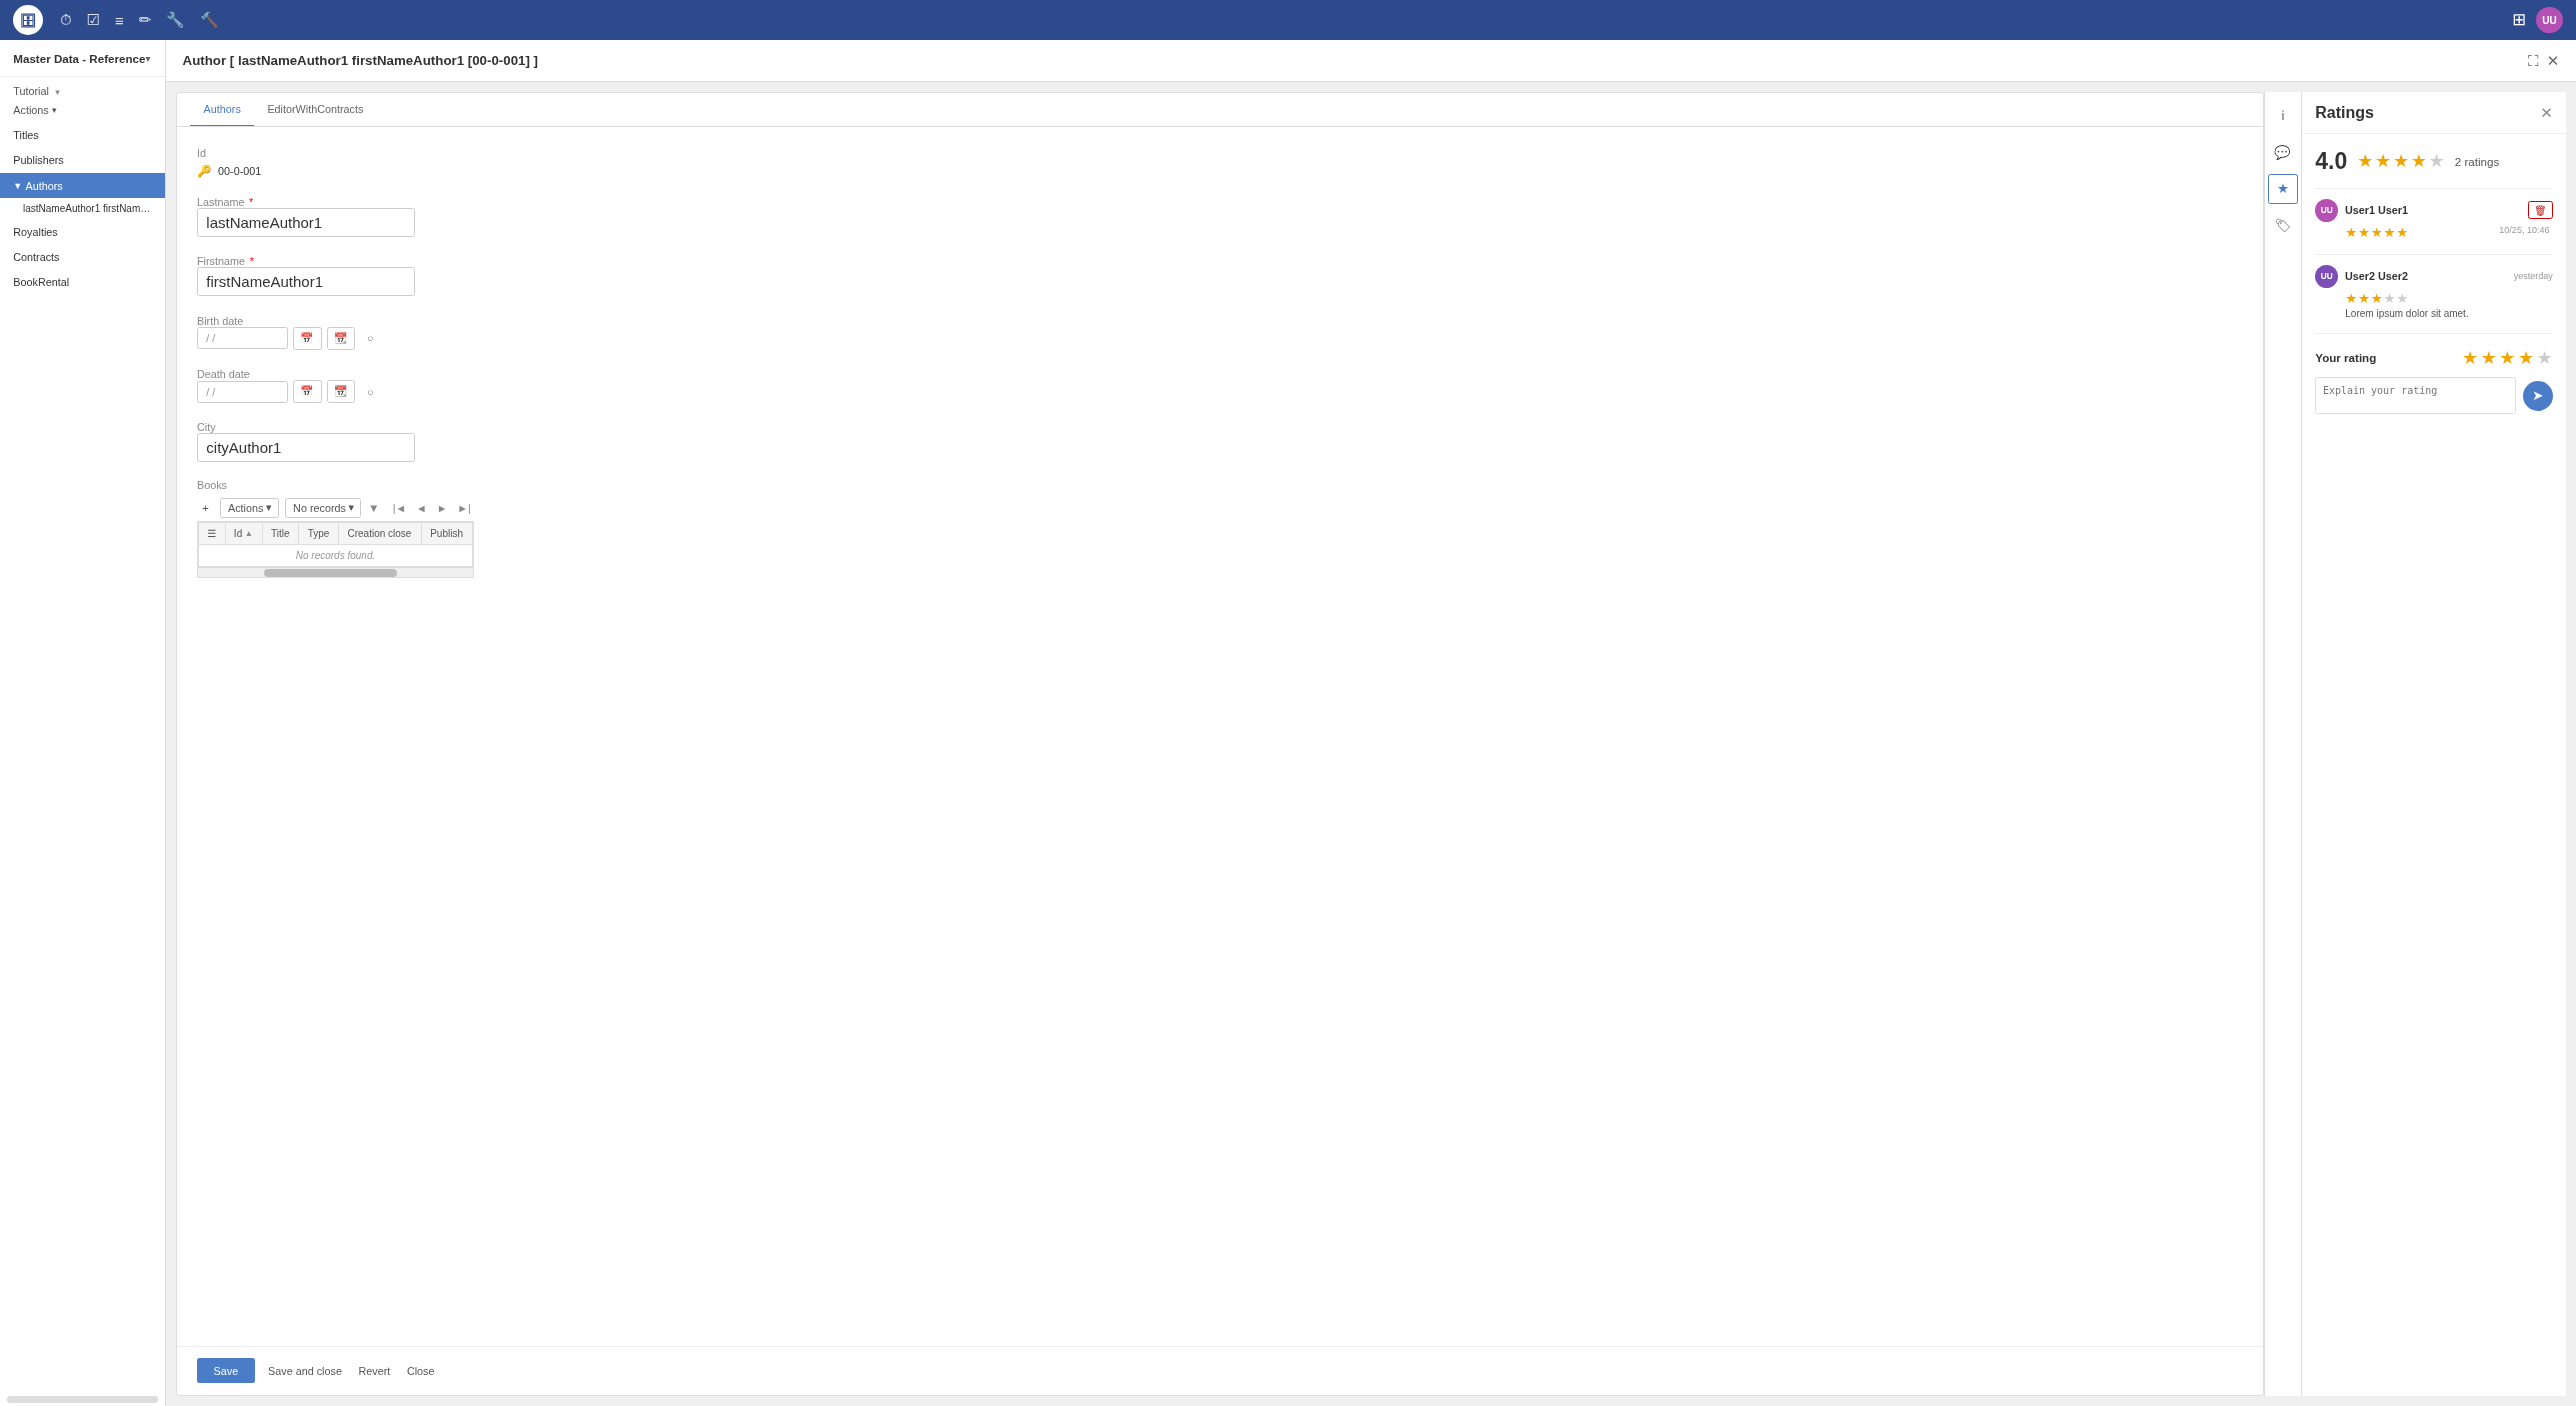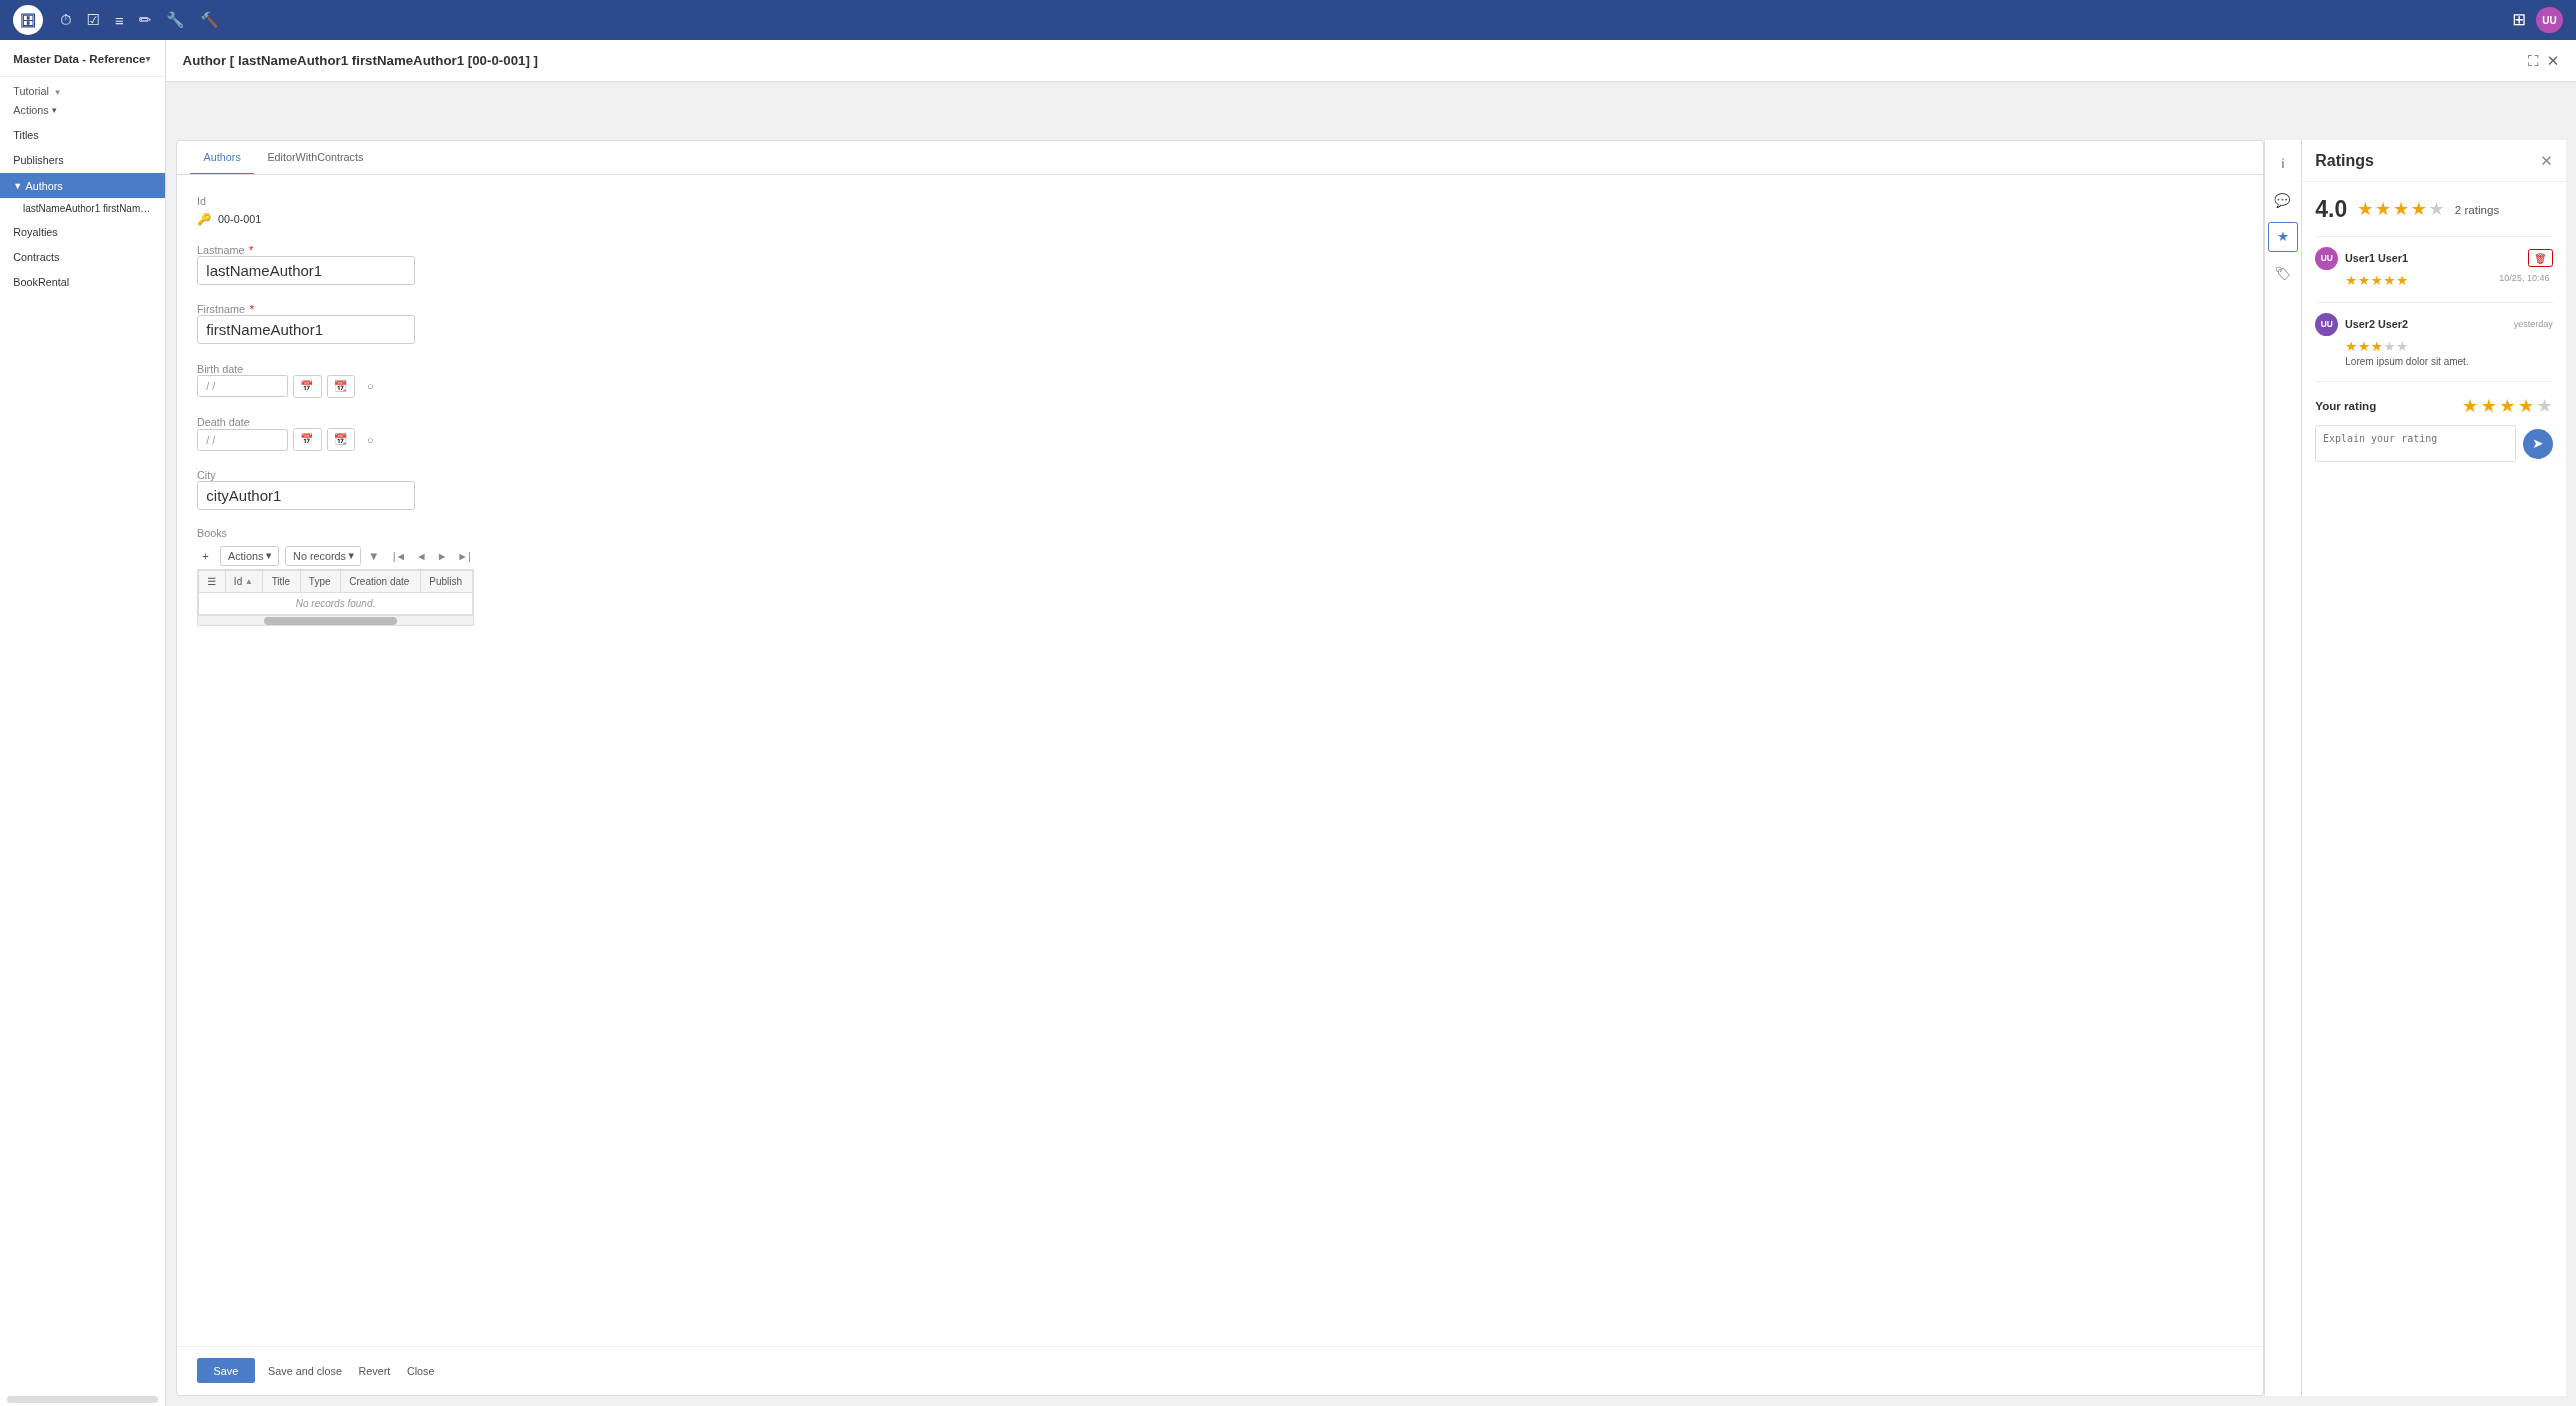--- a/index.html
+++ b/index.html
@@ -97,21 +97,20 @@
       text-overflow: ellipsis;
       white-space: nowrap;
     }
 
     
     .content-area {
       flex: 1;
       display: flex;
       flex-direction: column;
       overflow: hidden;
-      gap: 48px;
     }
     .content-header {
       padding: 11.6px 16.6px;
       background: white;
       border-bottom: 0.8px solid #ddd;
       display: flex; align-items: center; justify-content: space-between;
     }
     .content-title {
       font-size: 13.3px; font-weight: bold; color: #333;
     }
@@ -586,21 +585,21 @@
               <div class="table-scroll-wrapper">
                 <table class="books-table">
                   <thead>
                     <tr>
                       <th style="width:20px;">☰</th>
                       <th>
                         <div class="col-header">Id <span class="sort-icon">▲</span></div>
                       </th>
                       <th>Title</th>
                       <th>Type</th>
-                      <th>Creation date</th>
+                      <th>Creation close</th>
                       <th>Publish</th>
                     </tr>
                   </thead>
                   <tbody>
                     <tr>
                       <td colspan="6" class="no-records">No records found.</td>
                     </tr>
                   </tbody>
                 </table>
                 <div class="scrollbar-area">

